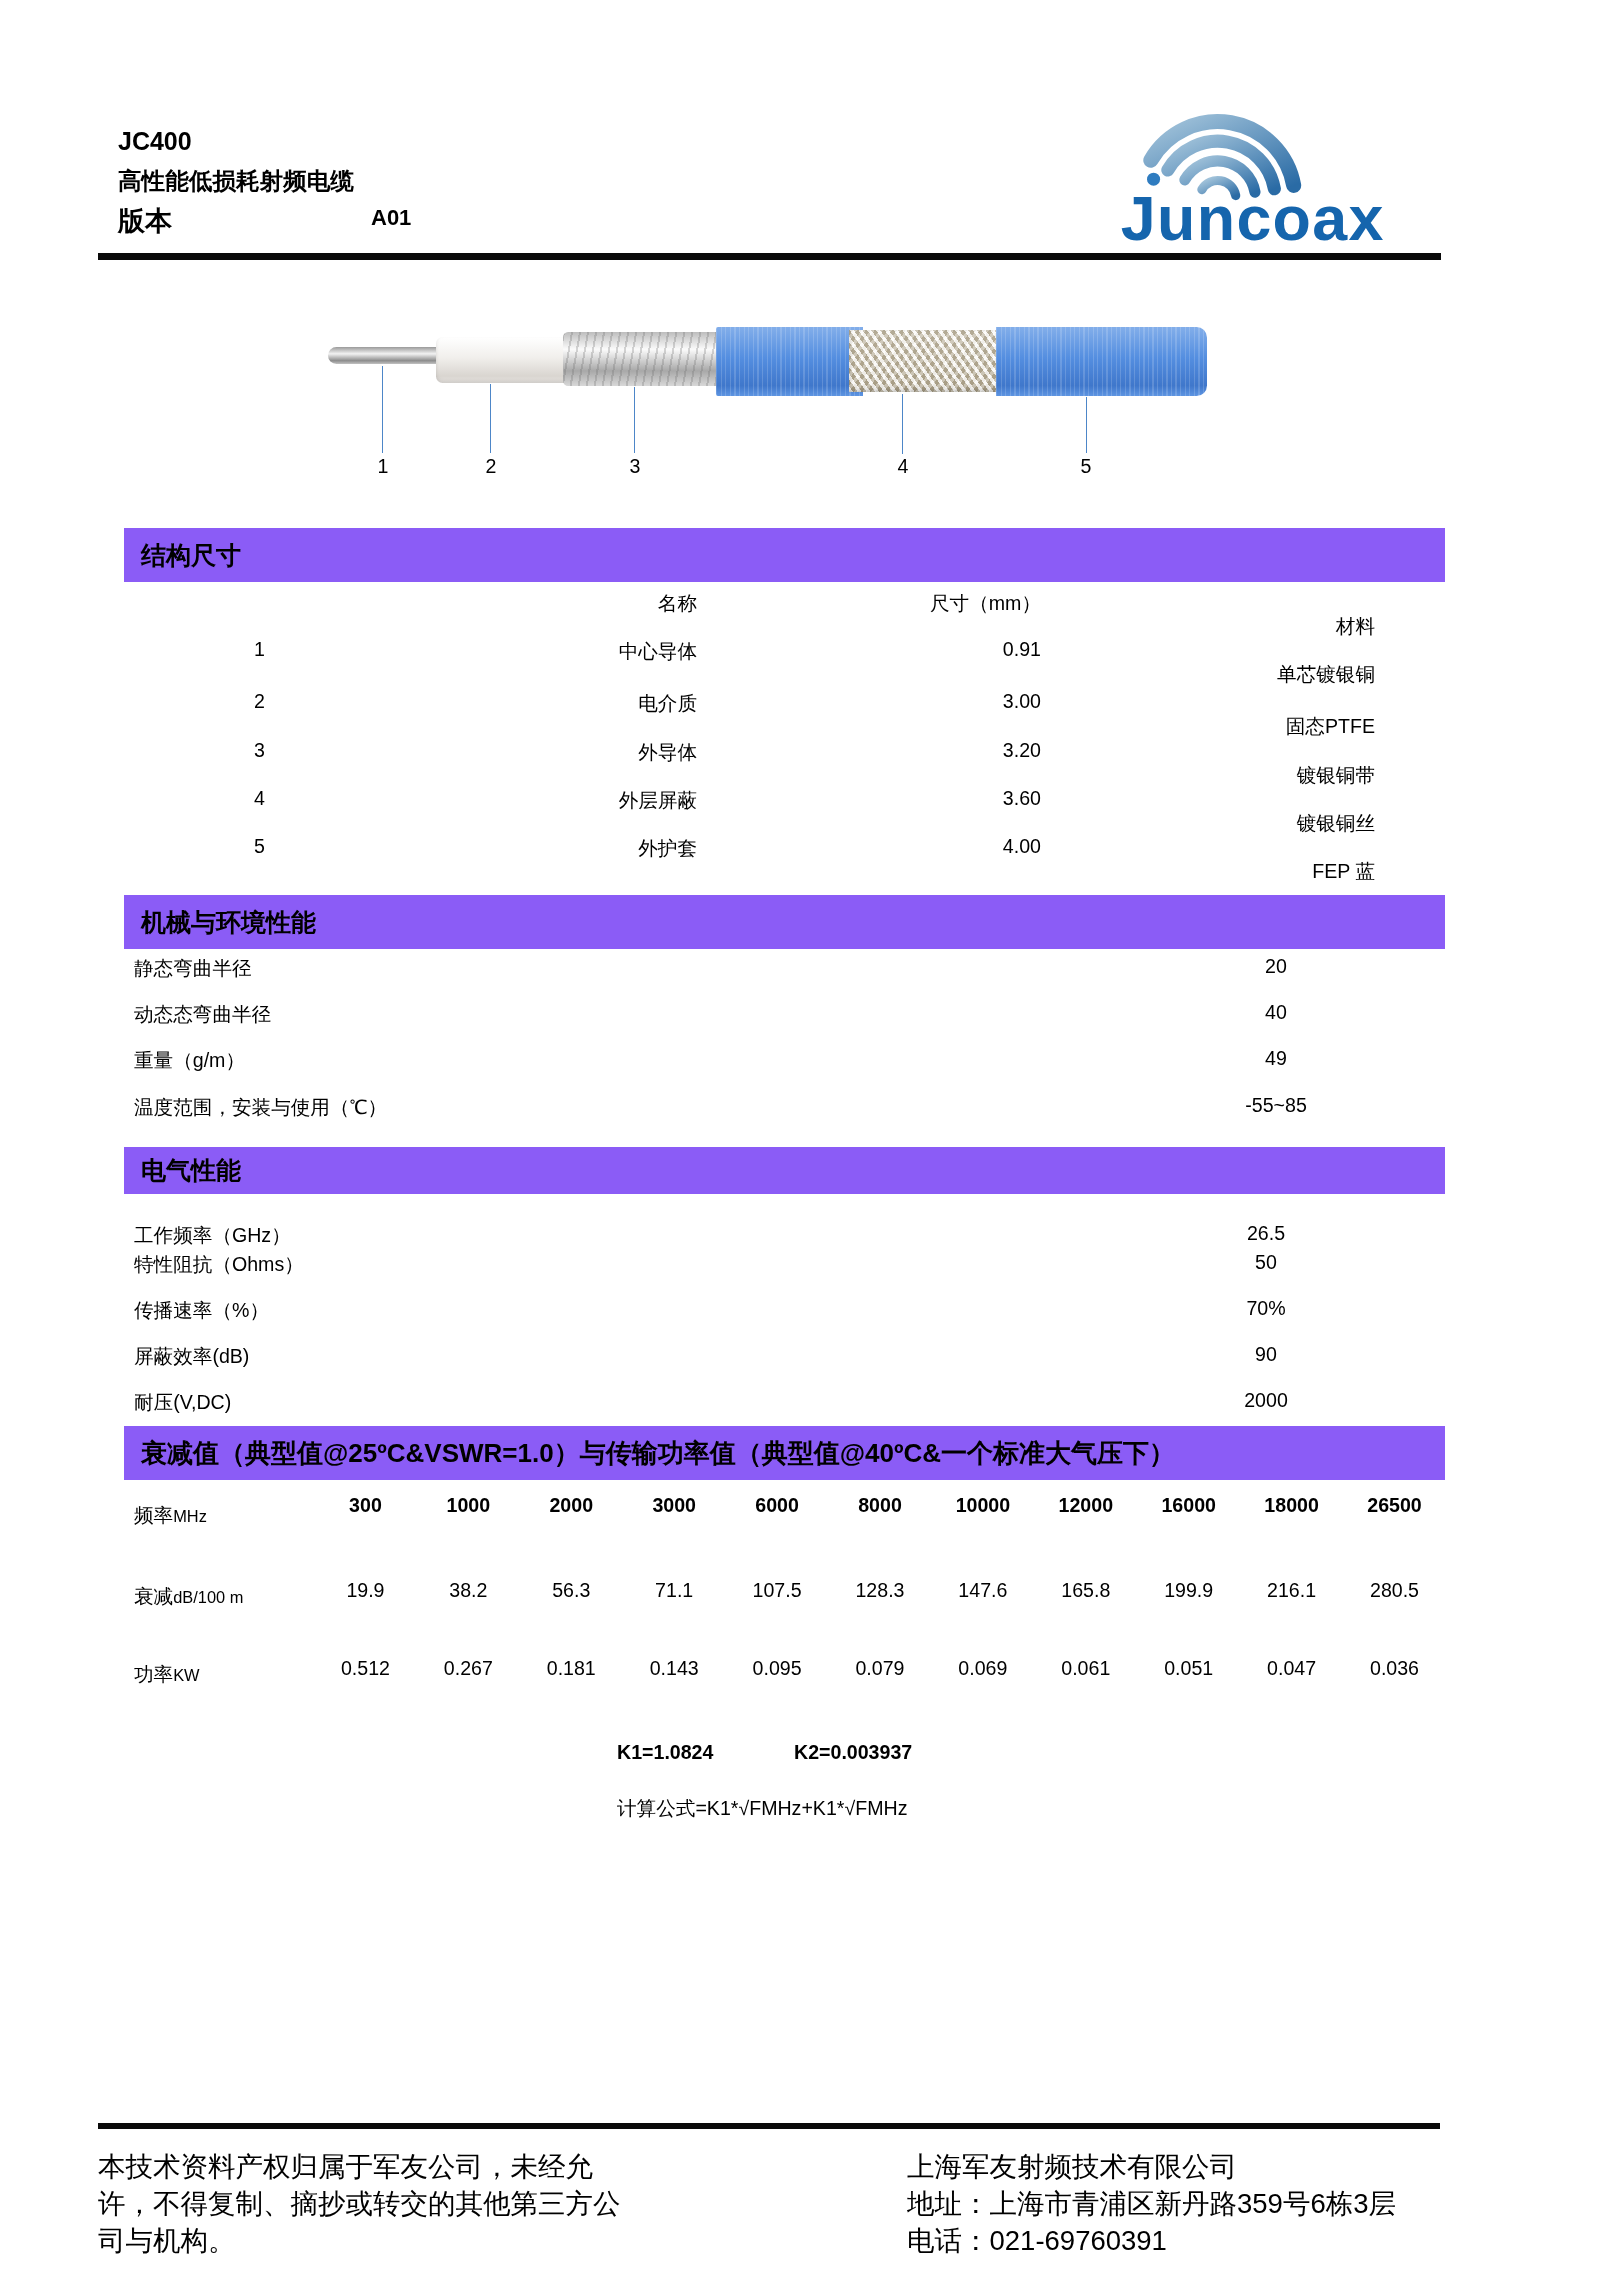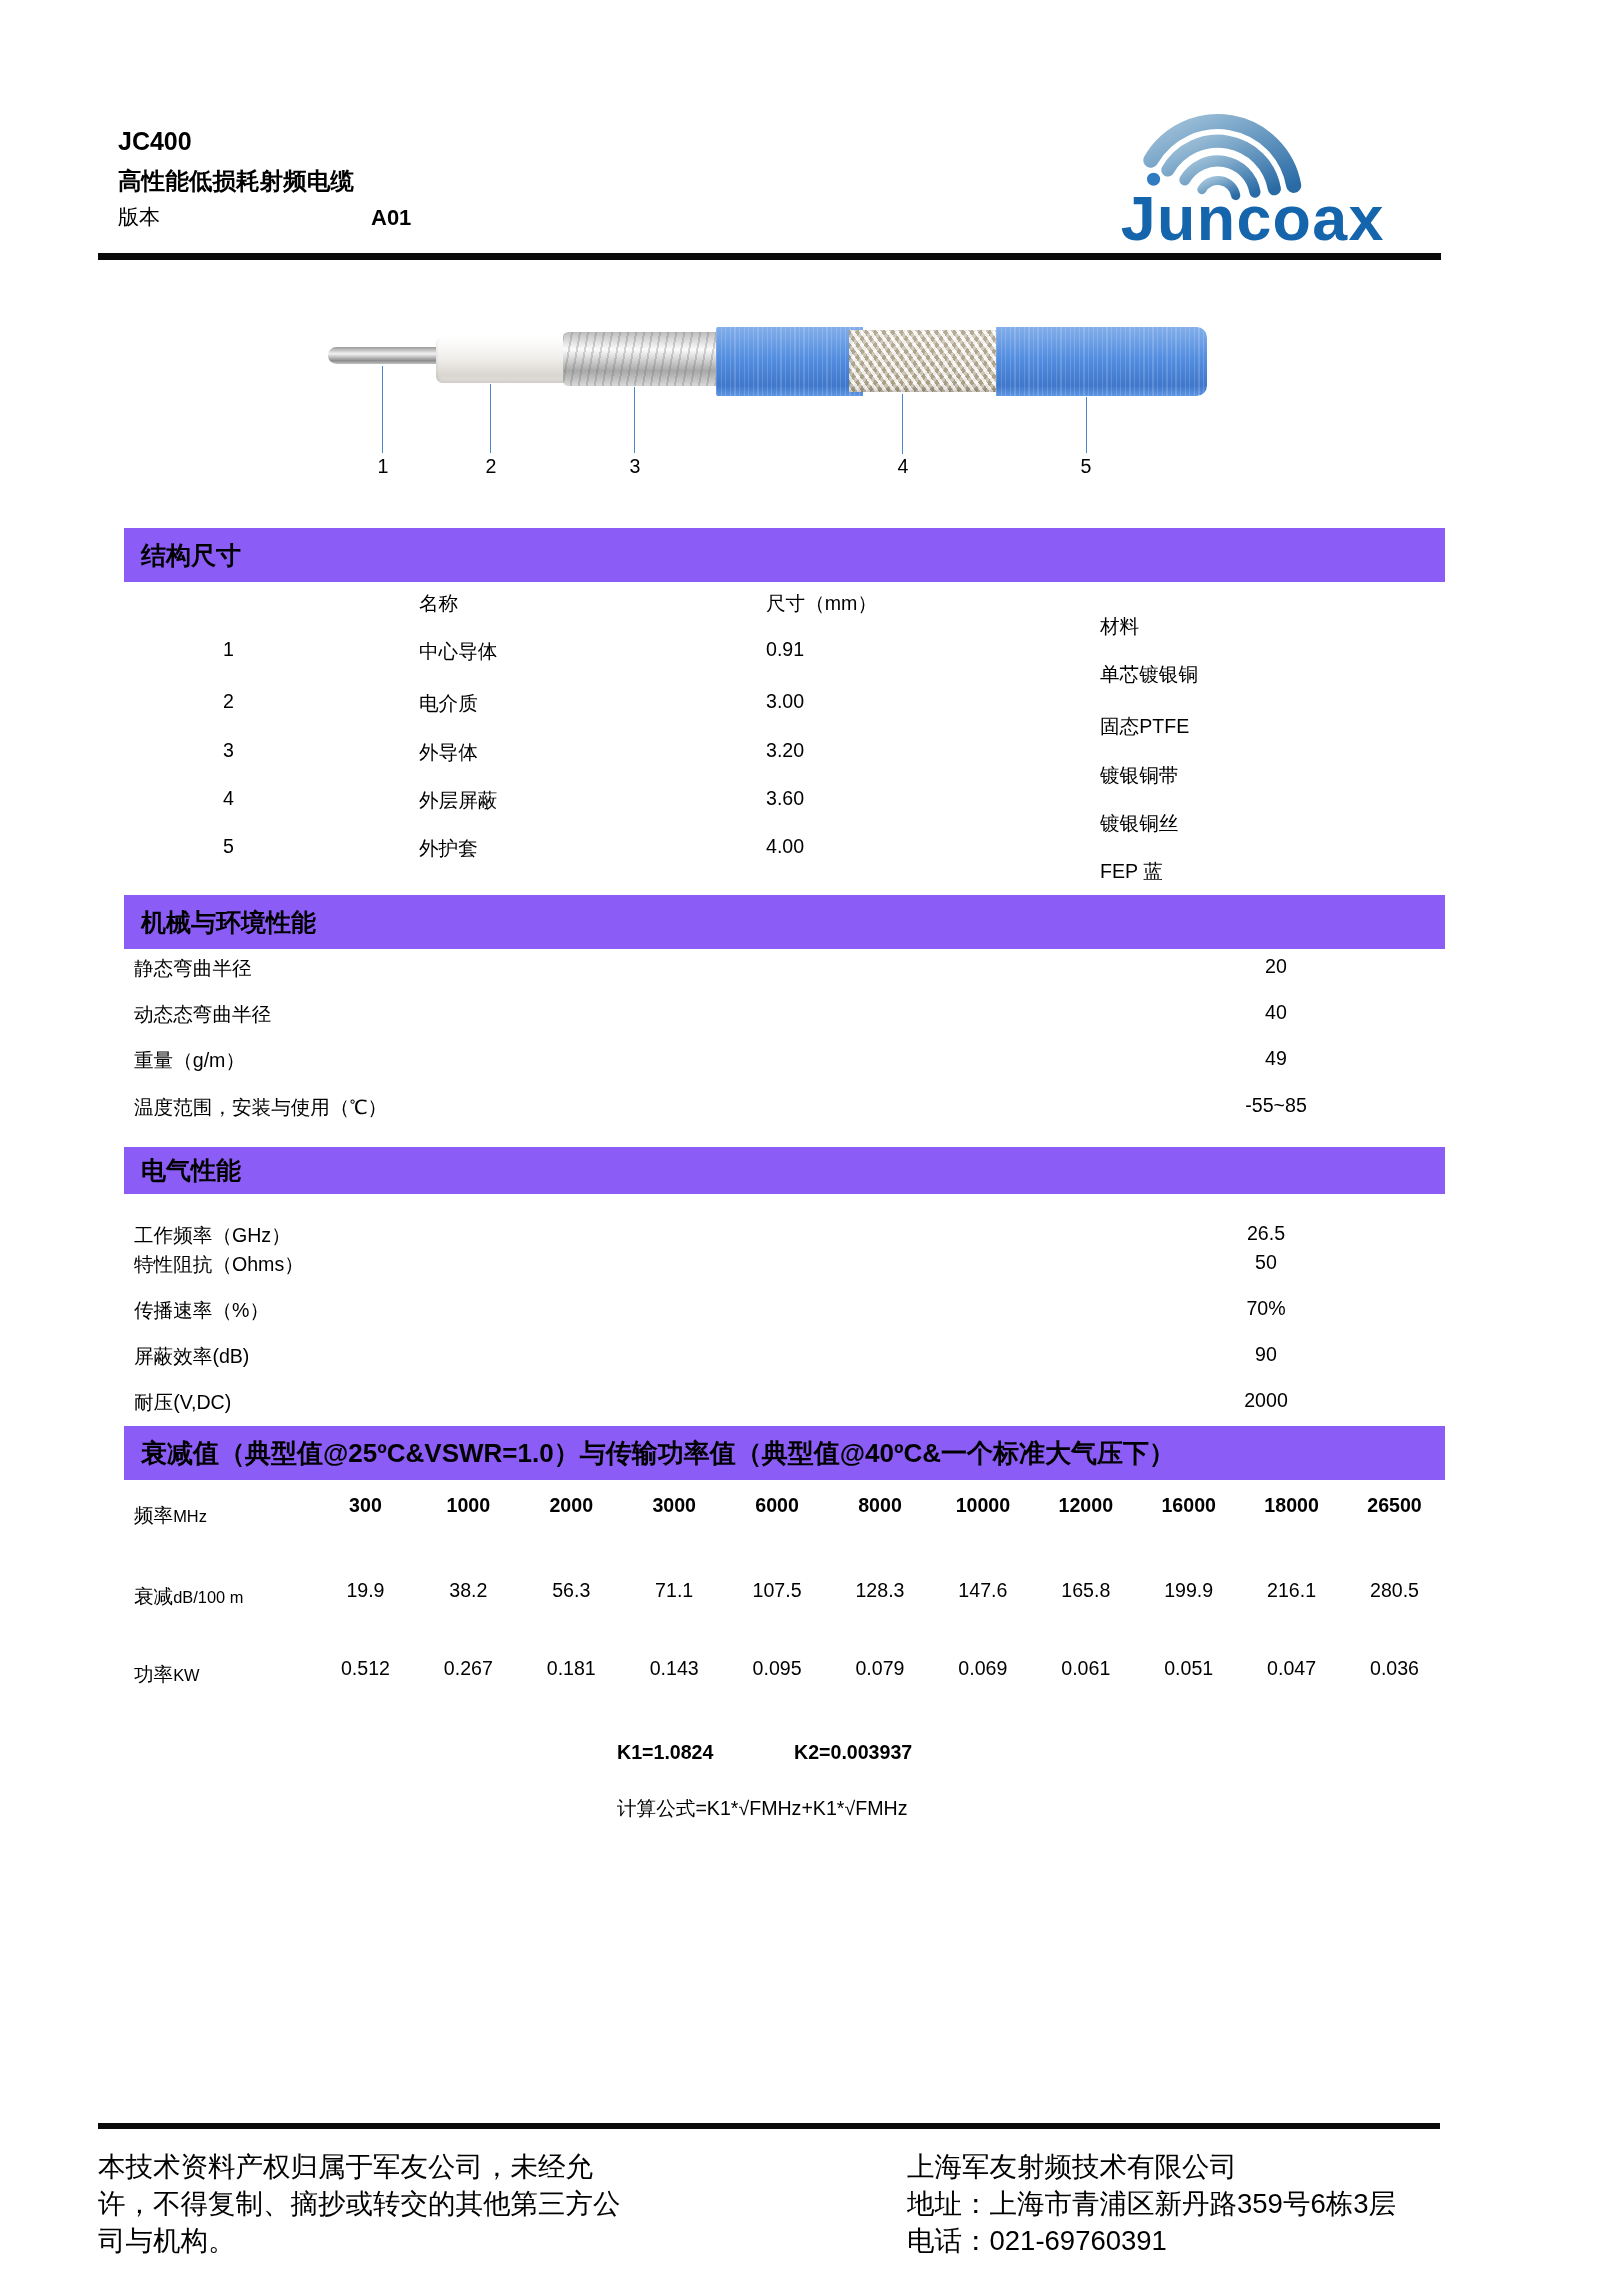--- a/index.html
+++ b/index.html
@@ -6,21 +6,21 @@
   html,body { margin:0; padding:0; background:#ffffff; }
   .page {
     position:relative; width:1623px; height:2295px; background:#ffffff;
     font-family:"Liberation Sans", sans-serif; color:#000; overflow:hidden;
   }
   .abs { position:absolute; }
 
   
   #product        { left:118px; top:127px;  font-size:25px; font-weight:bold; }
   #subtitle       { left:118px; top:165px;  font-size:23.6px; font-weight:bold; }
-  #version-label  { left:118px; top:203px;  font-size:21px; font-weight:normal; }
+  #version-label  { left:118px; top:203px;  font-size:27px; font-weight:bold; }
   #version-value  { left:371px; top:205px;  font-size:22px; font-weight:bold; }
   #logo           { left:1113px; top:58px; width:314px; height:190px; }
 
   .rule { position:absolute; background:#0a0a0a; }
   #rule-top  { left:98px; top:253px;  width:1343px; height:7.2px; }
   #rule-foot { left:98px; top:2123px; width:1342px; height:5.9px; }
 
   
   #cable { left:327px; top:319px; width:880px; height:170px; }
   .layer { position:absolute; }
@@ -69,21 +69,21 @@
     display:flex; align-items:center; padding-left:17px; box-sizing:border-box;
     font-size:25px; font-weight:bold;
   }
   #band-struct { top:528px;  }
   #band-mech   { top:895px; }
   #band-elec   { top:1147px; height:47px; }
   #band-att    { top:1426px; font-size:26px; }
 
   
   .trow { position:absolute; left:0; width:1623px; height:29px; font-size:19.6px; }
-  .t-cell { position:absolute; text-align:left; }
+  .t-cell { position:absolute; text-align:right; }
   .cell-no   { left:223px;  width:42px;  }
   .cell-name { left:419px;  width:278px; }
   .cell-size { left:766px; width:275px; }
   .cell-mat  { left:1100px; width:275px;margin-top:23px; }
   #throw  { top:590px;  }
   #srow1  { top:638px;  } #srow2 { top:690px; } #srow3 { top:739px; }
   #srow4  { top:787px; } #srow5 { top:835px; }
 
   
   .prow { position:absolute; left:0; width:1623px; height:29px; font-size:19.6px; }

